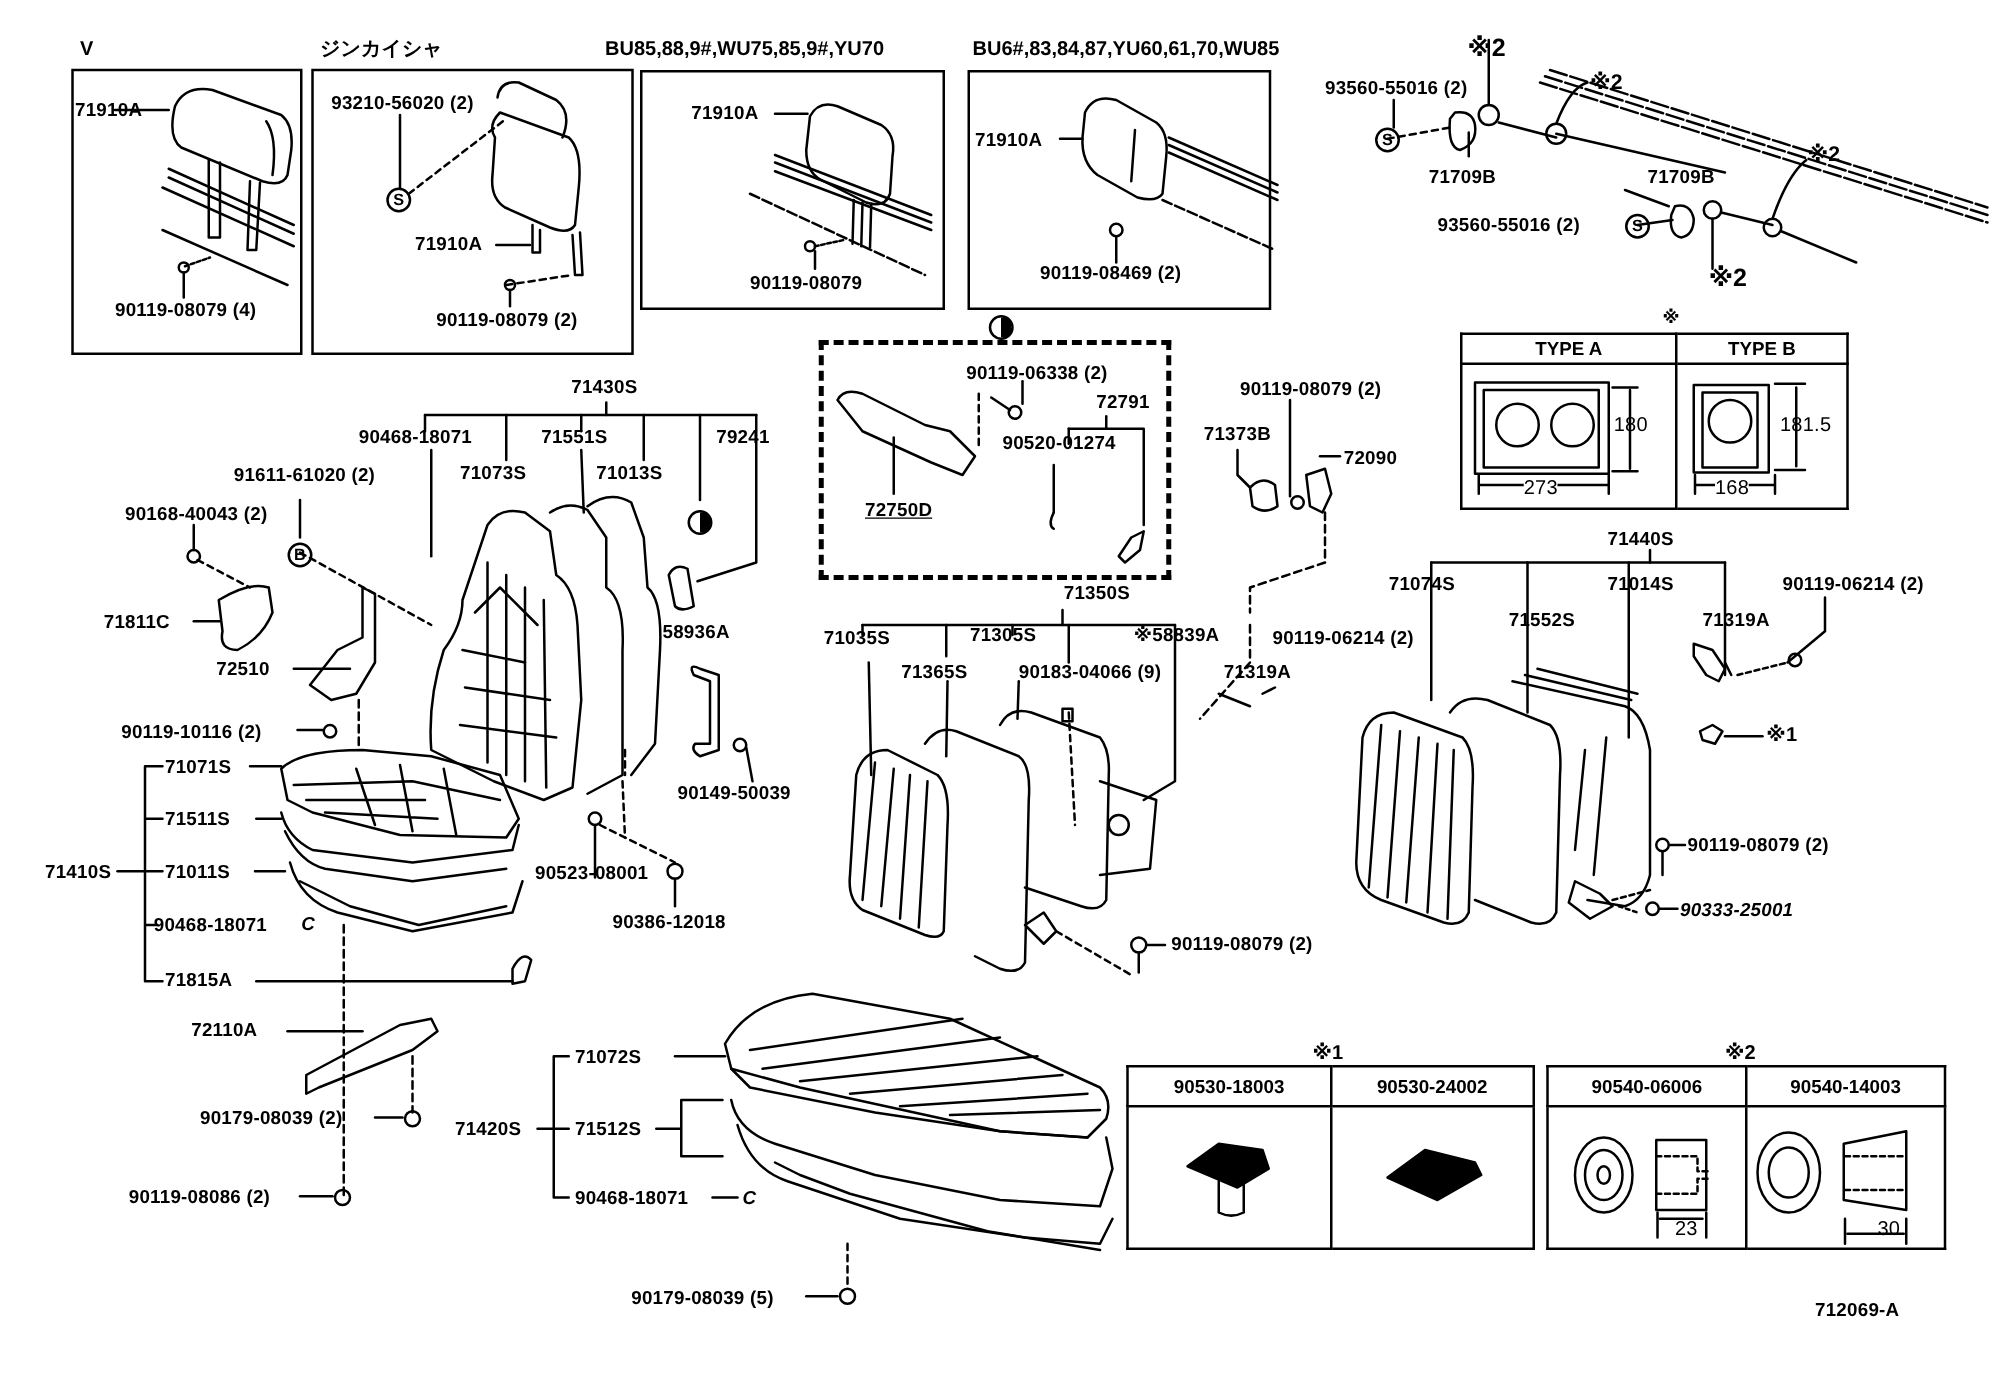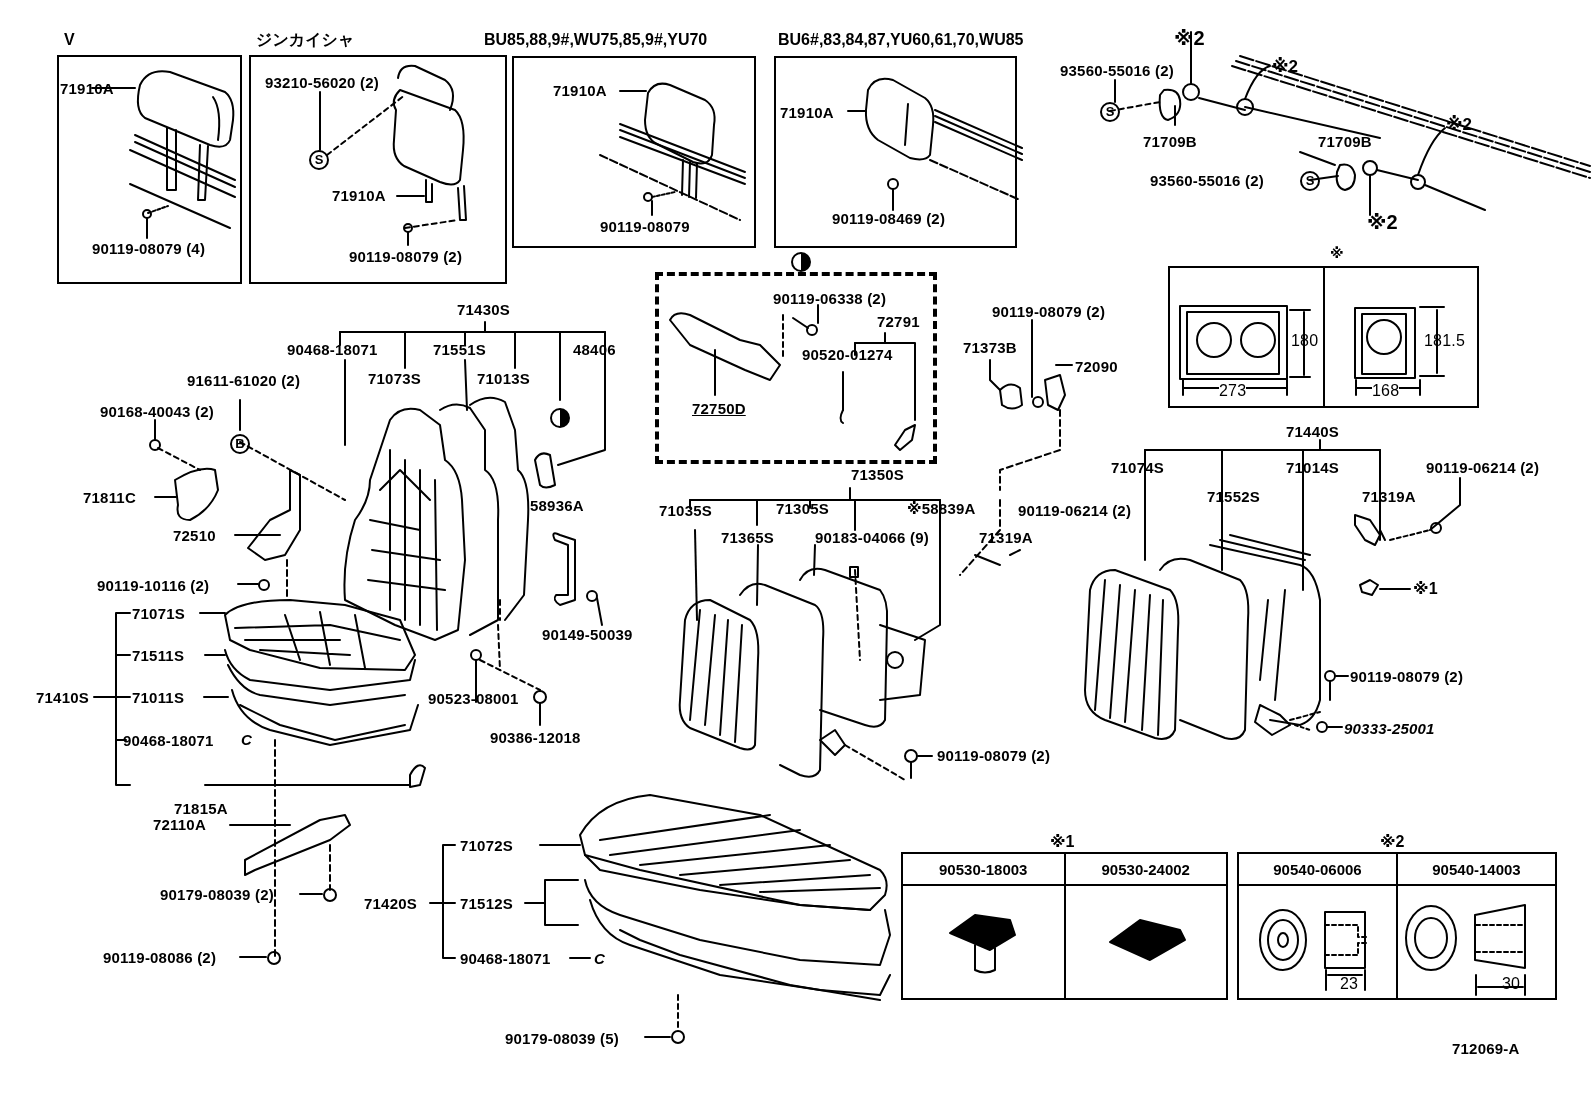--- a/index.html
+++ b/index.html
@@ -310,20 +310,24 @@
 <div class="mark" style="left:1272px;top:56px;font-size:17px;" data-name="reference-mark" data-bind="diagram.hinge_area.mark_right_upper">※2</div>
 <div class="lbl" style="left:1318px;top:133px;" data-name="part-label" data-bind="diagram.hinge_area.bracket_right">71709B</div>
 <div class="mark" style="left:1446px;top:114px;font-size:17px;" data-name="reference-mark" data-bind="diagram.hinge_area.mark_far_right">※2</div>
 <div class="lbl" style="left:1150px;top:172px;" data-name="part-label" data-bind="diagram.hinge_area.clip_lower">93560-55016 (2)</div>
 <div class="circ" style="left:1300px;top:171px;" data-name="s-symbol-icon" data-bind="diagram.symbols.s">S</div>
 <div class="mark" style="left:1367px;top:210px;" data-name="reference-mark" data-bind="diagram.hinge_area.mark_bottom">※2</div>
 
 <div class="mark" style="left:1330px;top:245px;font-size:14px;" data-name="reference-mark" data-bind="diagram.type_table.mark">※</div>
 <table class="tbl" style="left:1168px;top:266px;width:311px;height:142px;" data-name="type-table">
   <tbody>
+      <tr style="height:24px;">
+    <td style="width:170px;" data-name="type-a-header" data-bind="diagram.type_table.type_a.label">TYPE  A</td>
+    <td data-name="type-b-header" data-bind="diagram.type_table.type_b.label">TYPE  B</td>
+  </tr>
   <tr>
         <td data-name="type-a-cell"></td>
         <td data-name="type-b-cell"></td>
       </tr>
 </tbody>
   </table>
 <div class="lbl" style="left:1291px;top:332px;font-weight:normal;font-size:16px;" data-name="type-a-height" data-bind="diagram.type_table.type_a.height">180</div>
 <div class="lbl" style="left:1219px;top:382px;font-weight:normal;font-size:16px;background:#fff;" data-name="type-a-width" data-bind="diagram.type_table.type_a.width">273</div>
 <div class="lbl" style="left:1424px;top:332px;font-weight:normal;font-size:16px;" data-name="type-b-height" data-bind="diagram.type_table.type_b.height">181.5</div>
 <div class="lbl" style="left:1372px;top:382px;font-weight:normal;font-size:16px;background:#fff;" data-name="type-b-width" data-bind="diagram.type_table.type_b.width">168</div>
@@ -334,40 +338,40 @@
 <div class="lbl" style="left:802px;top:346px;" data-name="part-label" data-bind="diagram.lock_box.parts.2">90520-01274</div>
 <div class="lbl" style="left:692px;top:400px;text-decoration:underline;" data-name="part-label" data-bind="diagram.lock_box.parts.3">72750D</div>
 
 <div class="lbl" style="left:992px;top:303px;" data-name="part-label" data-bind="diagram.center_labels.0">90119-08079 (2)</div>
 <div class="lbl" style="left:963px;top:339px;" data-name="part-label" data-bind="diagram.center_labels.1">71373B</div>
 <div class="lbl" style="left:1075px;top:358px;" data-name="part-label" data-bind="diagram.center_labels.2">72090</div>
 
 <div class="lbl" style="left:457px;top:301px;" data-name="assembly-label" data-bind="diagram.front_seat_back.assembly">71430S</div>
 <div class="lbl" style="left:287px;top:341px;" data-name="part-label" data-bind="diagram.front_seat_back.parts.0">90468-18071</div>
 <div class="lbl" style="left:433px;top:341px;" data-name="part-label" data-bind="diagram.front_seat_back.parts.1">71551S</div>
-<div class="lbl" style="left:573px;top:341px;" data-name="part-label" data-bind="diagram.front_seat_back.parts.2">48406</div>
+<div class="lbl" style="left:573px;top:341px;" data-name="part-label" data-bind="diagram.front_seat_back.parts.2">79241</div>
 <div class="lbl" style="left:368px;top:370px;" data-name="part-label" data-bind="diagram.front_seat_back.parts.3">71073S</div>
 <div class="lbl" style="left:477px;top:370px;" data-name="part-label" data-bind="diagram.front_seat_back.parts.4">71013S</div>
 <div class="halfc" style="left:550px;top:408px;" data-name="half-circle-symbol-icon"></div>
 <div class="lbl" style="left:187px;top:372px;" data-name="part-label" data-bind="diagram.front_seat_back.side.0">91611-61020 (2)</div>
 <div class="circ" style="left:230px;top:434px;" data-name="b-symbol-icon" data-bind="diagram.symbols.b">B</div>
 <div class="lbl" style="left:100px;top:403px;" data-name="part-label" data-bind="diagram.front_seat_back.side.1">90168-40043 (2)</div>
 <div class="lbl" style="left:83px;top:489px;" data-name="part-label" data-bind="diagram.front_seat_back.side.2">71811C</div>
 <div class="lbl" style="left:173px;top:527px;" data-name="part-label" data-bind="diagram.front_seat_back.side.3">72510</div>
 <div class="lbl" style="left:530px;top:497px;" data-name="part-label" data-bind="diagram.front_seat_back.side.4">58936A</div>
 <div class="lbl" style="left:542px;top:626px;" data-name="part-label" data-bind="diagram.front_seat_back.side.5">90149-50039</div>
 <div class="lbl" style="left:97px;top:577px;" data-name="part-label" data-bind="diagram.front_seat_back.side.6">90119-10116 (2)</div>
 
 <div class="lbl" style="left:36px;top:689px;" data-name="assembly-label" data-bind="diagram.front_seat_cushion.assembly">71410S</div>
 <div class="lbl" style="left:132px;top:605px;" data-name="part-label" data-bind="diagram.front_seat_cushion.parts.0">71071S</div>
 <div class="lbl" style="left:132px;top:647px;" data-name="part-label" data-bind="diagram.front_seat_cushion.parts.1">71511S</div>
 <div class="lbl" style="left:132px;top:689px;" data-name="part-label" data-bind="diagram.front_seat_cushion.parts.2">71011S</div>
 <div class="lbl" style="left:123px;top:732px;" data-name="part-label" data-bind="diagram.front_seat_cushion.parts.3">90468-18071</div>
 <div class="lbl" style="left:241px;top:731px;font-style:italic;" data-name="hog-ring-symbol" data-bind="diagram.front_seat_cushion.hog_ring_symbol">C</div>
-<div class="lbl" style="left:132px;top:800px;margin-left:42px;" data-name="part-label" data-bind="diagram.front_seat_cushion.parts.4">71815A</div>
+<div class="lbl" style="left:132px;top:776px;" data-name="part-label" data-bind="diagram.front_seat_cushion.parts.4">71815A</div>
 <div class="lbl" style="left:428px;top:690px;" data-name="part-label" data-bind="diagram.front_seat_cushion.other.0">90523-08001</div>
 <div class="lbl" style="left:490px;top:729px;" data-name="part-label" data-bind="diagram.front_seat_cushion.other.1">90386-12018</div>
 <div class="lbl" style="left:153px;top:816px;" data-name="part-label" data-bind="diagram.front_seat_cushion.other.2">72110A</div>
 <div class="lbl" style="left:160px;top:886px;" data-name="part-label" data-bind="diagram.front_seat_cushion.other.3">90179-08039 (2)</div>
 <div class="lbl" style="left:103px;top:949px;" data-name="part-label" data-bind="diagram.front_seat_cushion.other.4">90119-08086 (2)</div>
 
 <div class="lbl" style="left:851px;top:466px;" data-name="assembly-label" data-bind="diagram.rear_seat_back_left.assembly">71350S</div>
 <div class="lbl" style="left:659px;top:502px;" data-name="part-label" data-bind="diagram.rear_seat_back_left.parts.0">71035S</div>
 <div class="lbl" style="left:776px;top:500px;" data-name="part-label" data-bind="diagram.rear_seat_back_left.parts.1">71305S</div>
 <div class="lbl" style="left:907px;top:500px;" data-name="part-label" data-bind="diagram.rear_seat_back_left.parts.2">※58839A</div>

